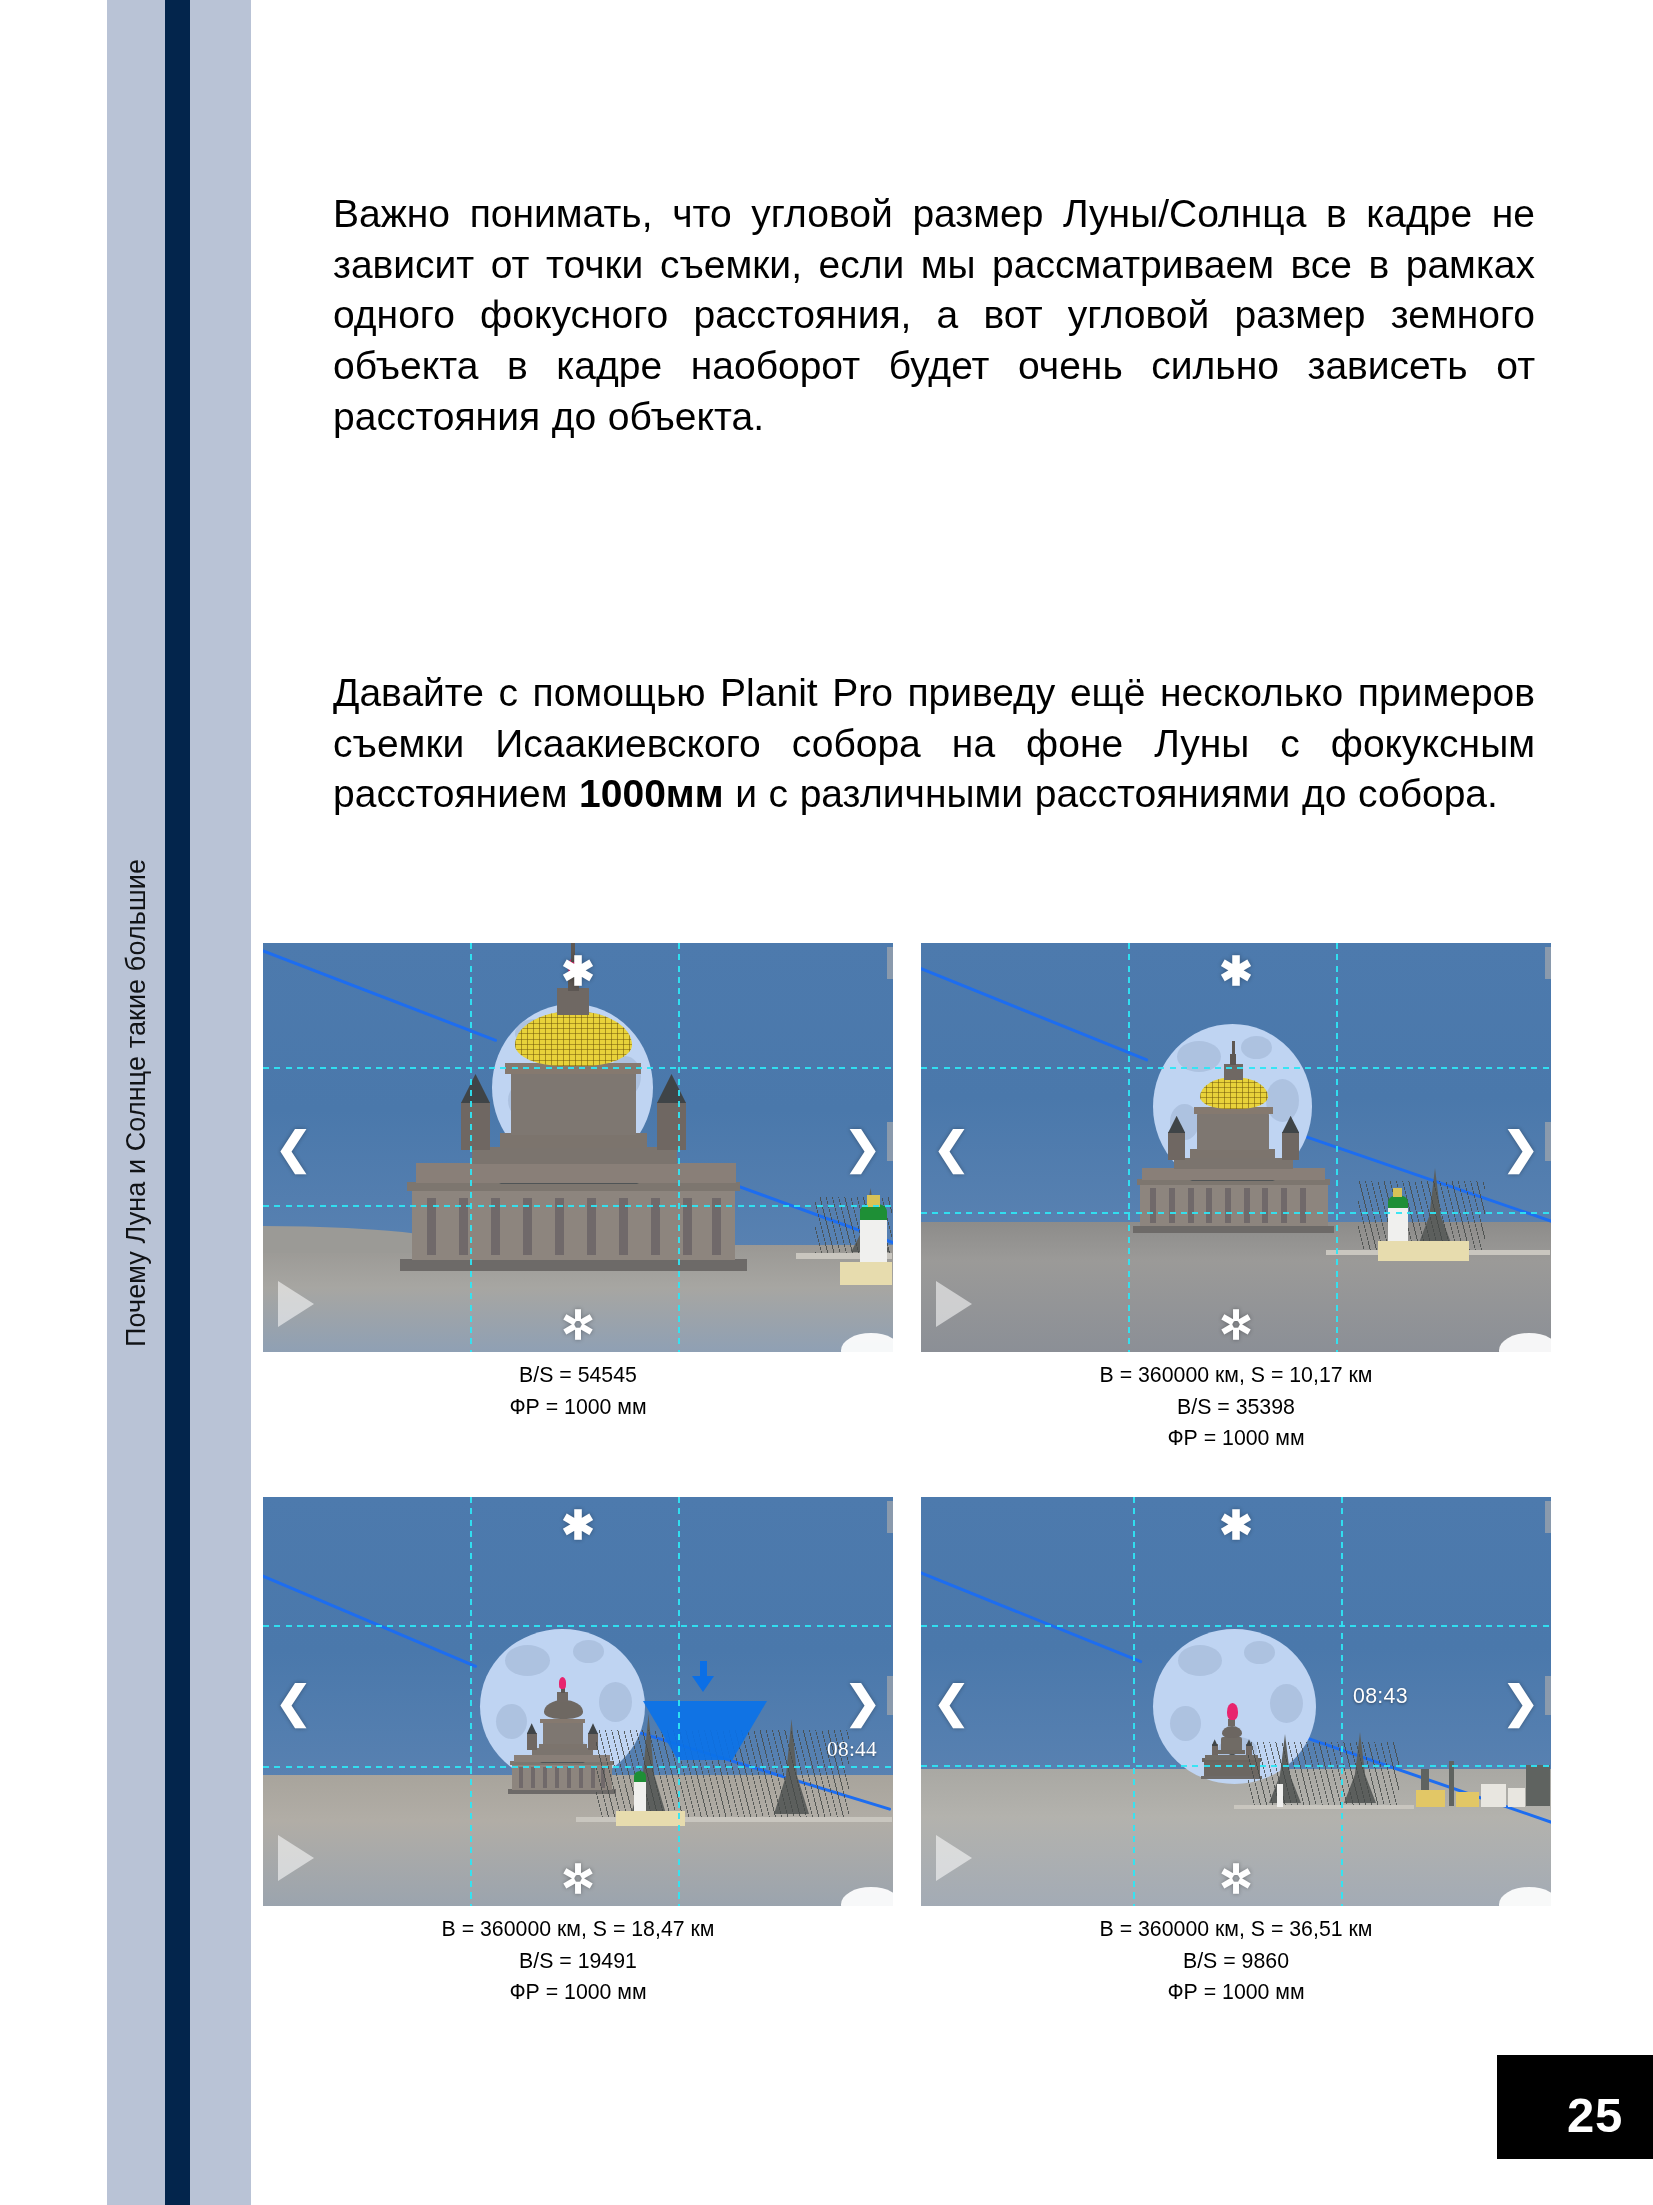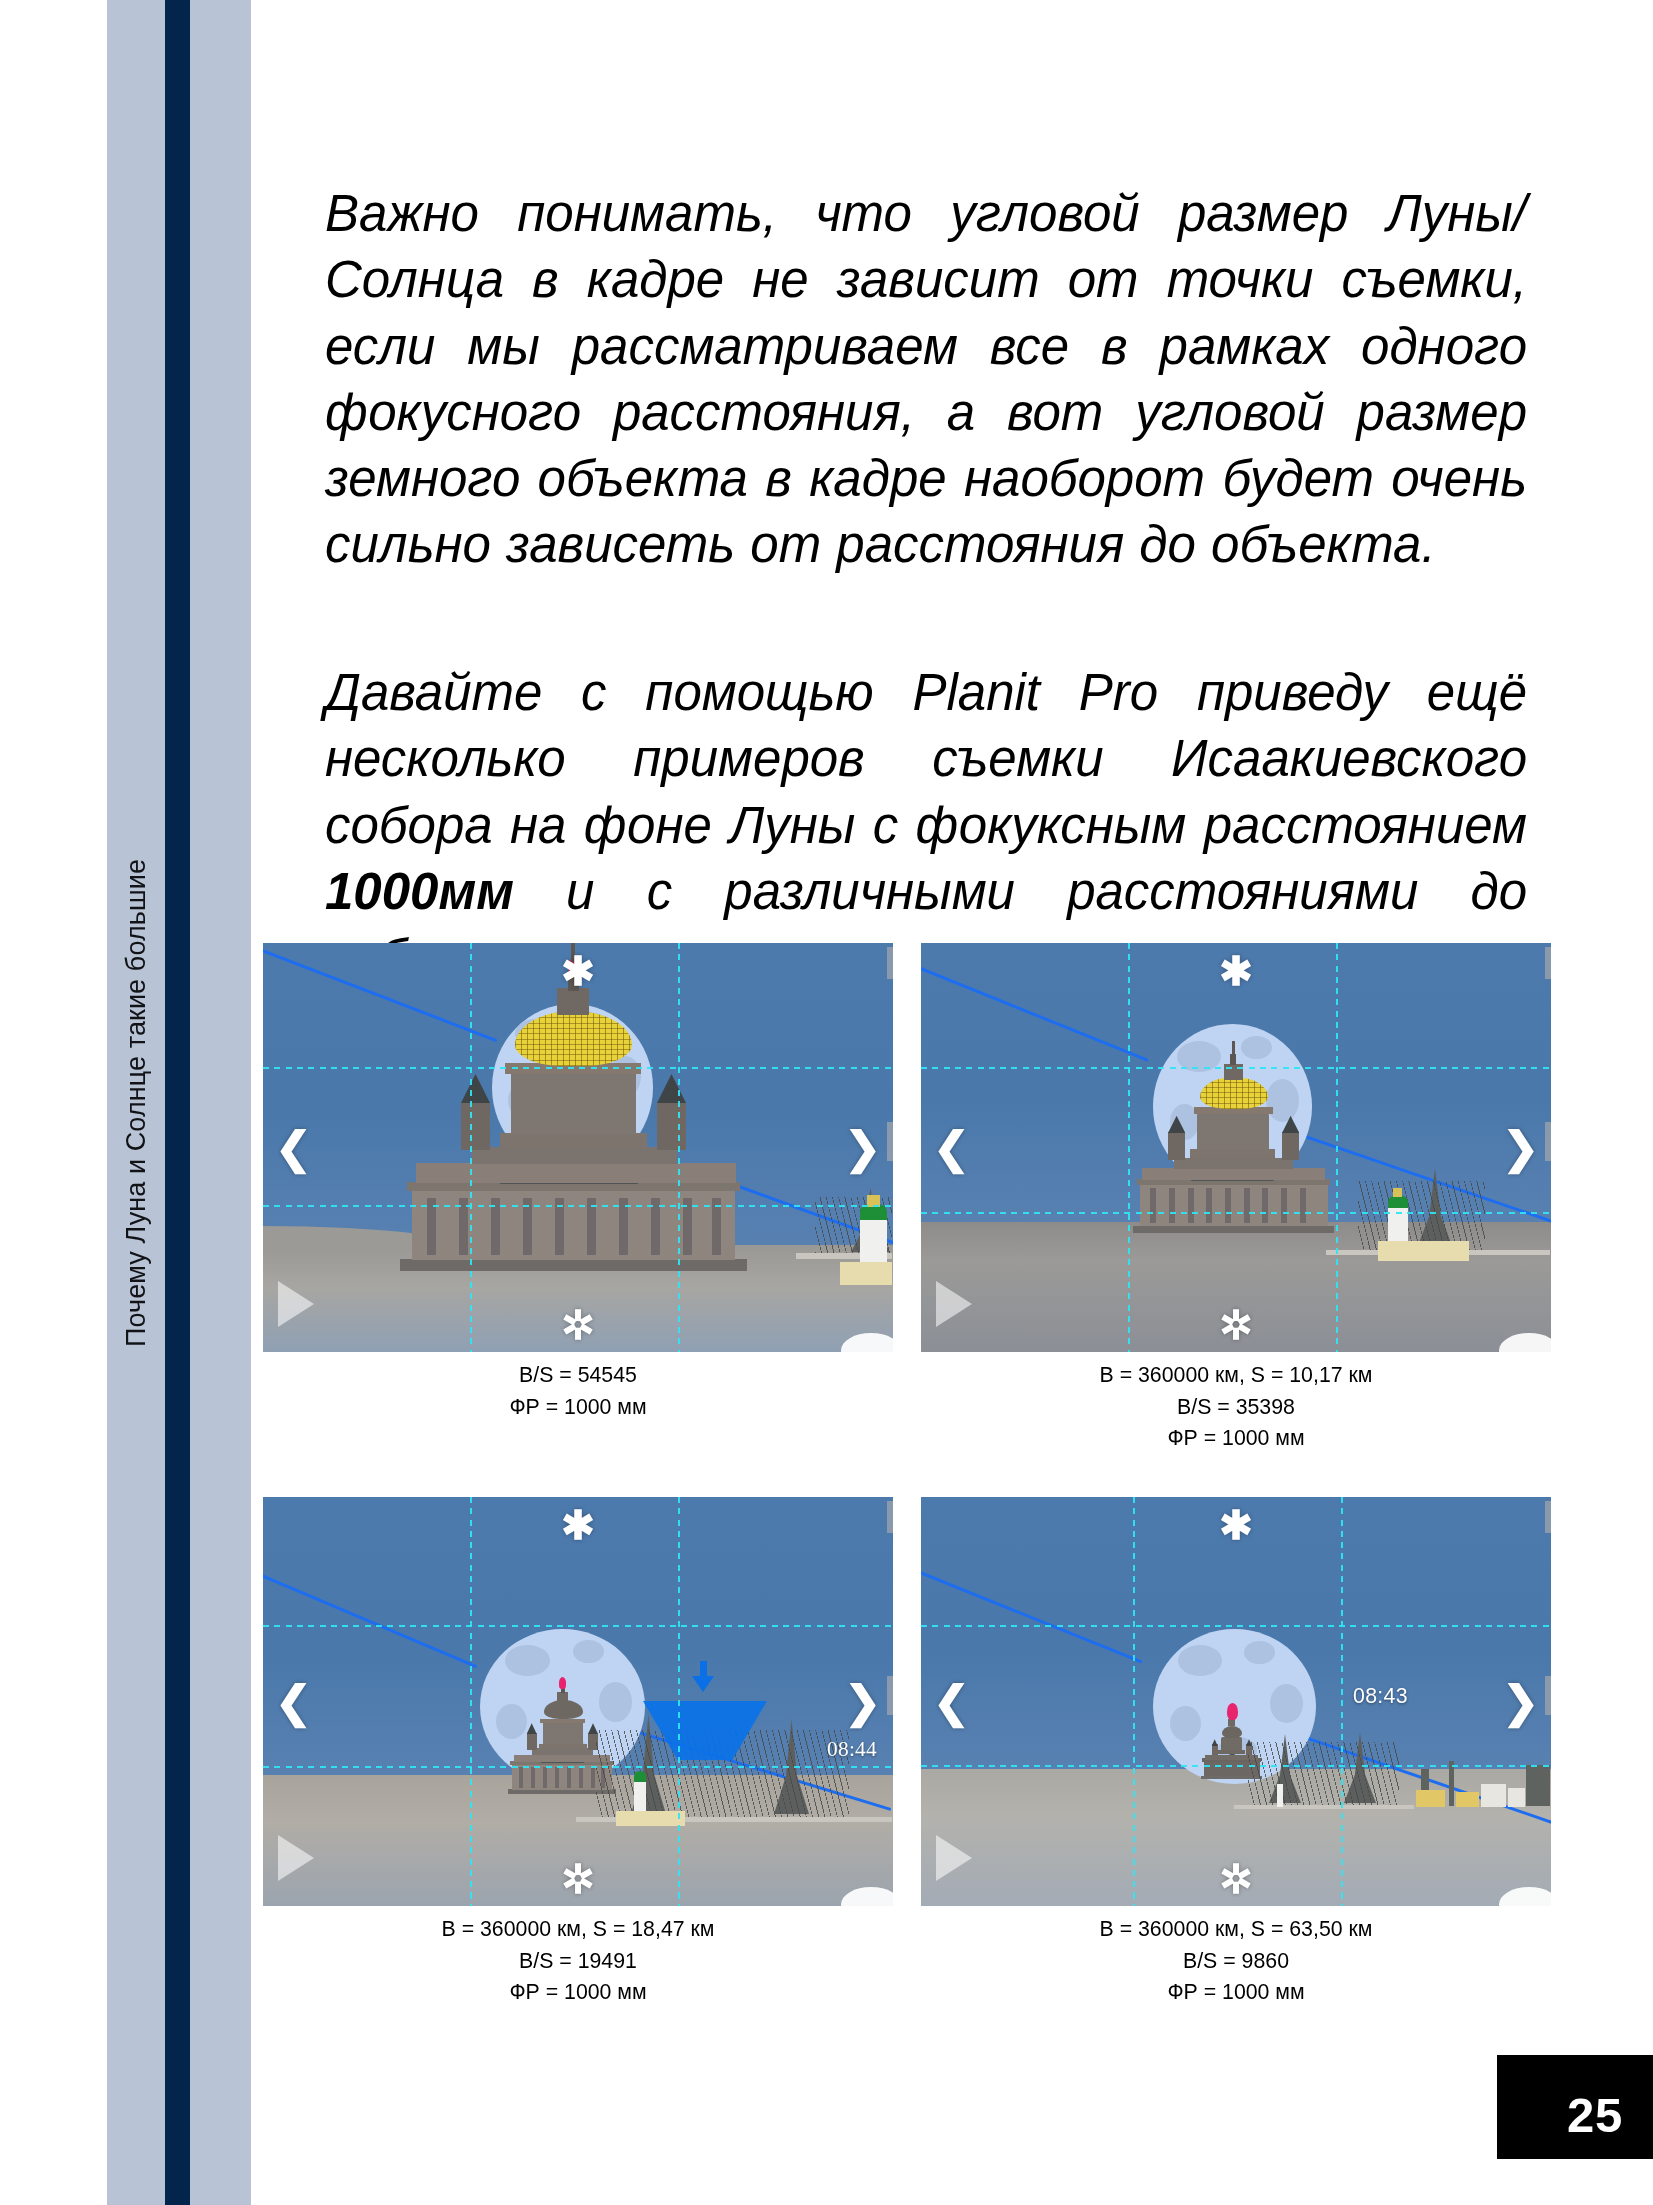--- a/index.html
+++ b/index.html
@@ -35,27 +35,26 @@
     line-height:59px;
   }
 
   
   #content{
     position:absolute;
     left:325px;top:0;
     width:1202px;
   }
   .para{
-    font-size:51px;
+    font-size:39px;
     line-height:1.30;
     color:#000000;
     text-align:justify;
-    margin:0;
+    margin:8px;
     word-spacing:.02em;
-    font-style:italic;
   }
   #para-1{position:absolute;top:181px;left:0;width:1202px;}
   #para-2{position:absolute;top:660px;left:0;width:1202px;}
   .para b{font-weight:700;}
 
   
   #panel-grid{
     position:absolute;
     left:263px;top:943px;
     width:1300px;
@@ -503,21 +502,21 @@
       <div class="chev chev-down">✲</div>
       <div class="chev chev-left">❮</div>
       <div class="chev chev-right">❯</div>
       <div class="play-tri"></div>
       <div class="edge-tab" style="top:4px;height:32px;"></div>
       <div class="edge-tab" style="top:179px;height:39px;"></div>
       <div class="corner-blob"></div>
       <div class="clock" style="left:432px;top:187px;">08:43</div>
     </div>
     <div class="caption">
-      <div>В = 360000 км, S = 63,50 км</div>
+      <div>В = 360000 км, S = 36,51 км</div>
       <div>B/S = 9860</div>
       <div>ФР = 1000 мм</div>
     </div>
   </div>
 
 </div>
 
 <div id="page-number-box">
   <span>25</span>
 </div>

